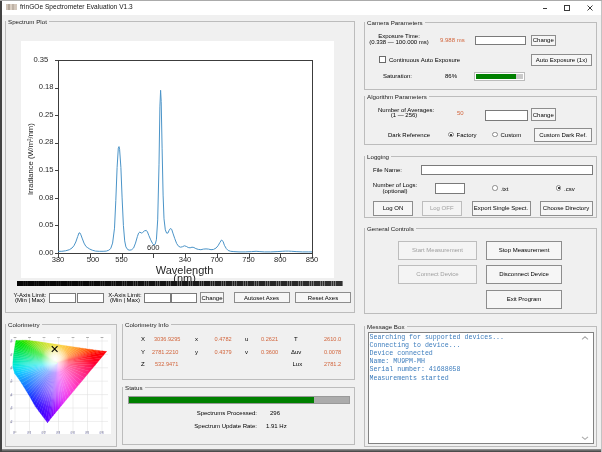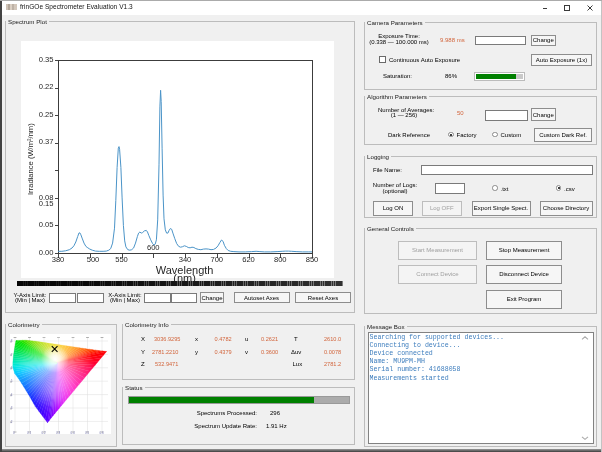--- a/index.html
+++ b/index.html
@@ -53,32 +53,32 @@
     <div class="tm" style="left:121.50px;width:1px;height:3.5px;top:254px;"></div>
     <div class="tm" style="left:153.25px;width:1px;height:3.5px;top:254px;"></div>
     <div class="tm" style="left:185.00px;width:1px;height:3.5px;top:254px;"></div>
     <div class="tm" style="left:216.75px;width:1px;height:3.5px;top:254px;"></div>
     <div class="tm" style="left:248.50px;width:1px;height:3.5px;top:254px;"></div>
     <div class="tm" style="left:280.25px;width:1px;height:3.5px;top:254px;"></div>
     <div class="tm" style="left:312.00px;width:1px;height:3.5px;top:254px;"></div>
   <div class="tl" style="left:33.5px;width:20px;top:248.7px;text-align:right;">0.00</div>
     <div class="tl" style="left:33.5px;width:20px;top:221.1px;text-align:right;">0.05</div>
     <div class="tl" style="left:33.5px;width:20px;top:193.6px;text-align:right;">0.08</div>
-    <div class="tl" style="left:33.5px;width:20px;top:166.0px;text-align:right;margin-top:34px;">0.15</div>
-    <div class="tl" style="left:33.5px;width:20px;top:138.4px;text-align:right;">0.37</div>
+    <div class="tl" style="left:33.5px;width:20px;top:166.0px;text-align:right;">0.15</div>
+    <div class="tl" style="left:33.5px;width:20px;top:138.4px;text-align:right;">0.28</div>
     <div class="tl" style="left:33.5px;width:20px;top:110.8px;text-align:right;">0.25</div>
-    <div class="tl" style="left:33.5px;width:20px;top:83.3px;text-align:right;">0.22</div>
-    <div class="tl" style="left:33.5px;width:20px;top:55.7px;text-align:right;">0.35</div>
+    <div class="tl" style="left:33.5px;width:20px;top:83.3px;text-align:right;">0.18</div>
+    <div class="tl" style="left:33.5px;width:20px;top:55.7px;">0.35</div>
   <div class="tl" style="left:48.00px;width:20px;top:256px;text-align:center;">380</div>
     <div class="tl" style="left:83px;width:20px;top:256px;text-align:center;">500</div>
     <div class="tl" style="left:111.50px;width:20px;top:256px;text-align:center;">550</div>
     <div class="tl" style="left:143.25px;width:20px;top:244px;text-align:center;">600</div>
     <div class="tl" style="left:175.00px;width:20px;top:256px;text-align:center;">340</div>
     <div class="tl" style="left:206.75px;width:20px;top:256px;text-align:center;">700</div>
-    <div class="tl" style="left:238.50px;width:20px;top:256px;text-align:center;">620</div>
+    <div class="tl" style="left:238.50px;width:20px;top:256px;text-align:center;">750</div>
     <div class="tl" style="left:270.25px;width:20px;top:256px;text-align:center;">800</div>
     <div class="tl" style="left:302.00px;width:20px;top:256px;text-align:center;">850</div>
   <div class="tl" style="left:144.6px;top:265.8px;width:80px;text-align:center;font-size:11px;">Wavelength (nm)</div>
   <div class="tl" style="left:26.5px;top:194.5px;transform-origin:0 0;transform:rotate(-90deg);white-space:nowrap;">Irradiance (W/m²/nm)</div>
   <svg style="position:absolute;left:0;top:0;" width="360" height="280" viewBox="0 0 360 280">
     <polyline points="58.0,251.3 61.8,251.3 65.6,250.8 69.4,249.7 72.0,248.0 73.9,245.8 75.8,242.0 77.7,236.5 79.0,232.9 79.9,232.9 80.9,234.8 82.1,238.1 84.0,243.1 85.9,246.4 87.8,247.8 89.8,249.1 92.3,250.2 95.5,251.1 99.3,251.3 103.1,251.3 106.3,251.1 108.8,250.2 110.7,248.6 112.6,243.1 114.5,228.2 115.8,200.6 117.1,167.5 118.3,148.2 119.0,146.6 119.6,149.3 120.9,167.5 122.1,197.9 123.4,225.4 124.7,240.9 125.9,246.9 127.8,249.7 129.8,250.2 131.7,249.7 133.6,248.0 135.5,243.1 137.4,236.5 138.6,233.1 139.9,232.0 141.2,233.1 142.5,232.6 144.4,230.9 146.3,230.4 147.5,232.0 148.8,235.4 150.7,239.8 152.6,243.6 153.9,245.0 155.2,244.2 156.4,239.8 157.7,219.9 159.0,164.8 159.9,106.9 160.6,90.3 161.2,101.4 162.1,148.2 163.1,195.1 164.0,218.8 165.3,229.8 166.6,233.1 167.9,233.1 169.1,230.4 170.4,228.5 171.7,229.3 172.9,233.1 174.8,238.7 176.7,243.6 178.7,246.4 180.6,247.2 182.5,246.7 184.4,245.8 186.3,246.4 188.2,247.5 190.1,247.8 192.0,247.2 193.9,247.5 195.8,248.6 198.3,249.4 200.9,249.7 203.4,249.1 206.0,248.9 208.5,249.1 211.0,249.7 213.6,249.4 216.1,248.0 218.0,245.8 219.9,242.5 221.5,240.0 223.1,241.4 224.4,245.3 226.3,248.6 228.2,250.5 230.7,251.3 233.9,251.6 239.0,251.9 245.3,251.9 251.7,251.6 256.1,251.3 259.9,251.6 264.4,251.9 270.7,251.9 277.1,251.6 282.2,251.3 285.3,251.1 288.5,251.1 291.7,251.3 296.1,251.6 302.5,251.9 308.8,251.9 312.0,251.9" fill="none" stroke="#4b94c8" stroke-width="1" stroke-linejoin="round"></polyline>
   </svg>
   <div style="position:absolute;left:17px;top:281px;width:326px;height:5px;background:repeating-linear-gradient(90deg,#1a1a1a 0 1.6px,#6e6e6e 1.6px 2.2px);"></div>
   <div style="position:absolute;left:17px;top:281px;width:326px;height:5px;background:linear-gradient(90deg,rgba(0,0,0,0.75) 0 15%,rgba(0,0,0,0.25) 45%,rgba(255,255,255,0.1) 100%);"></div>
 

